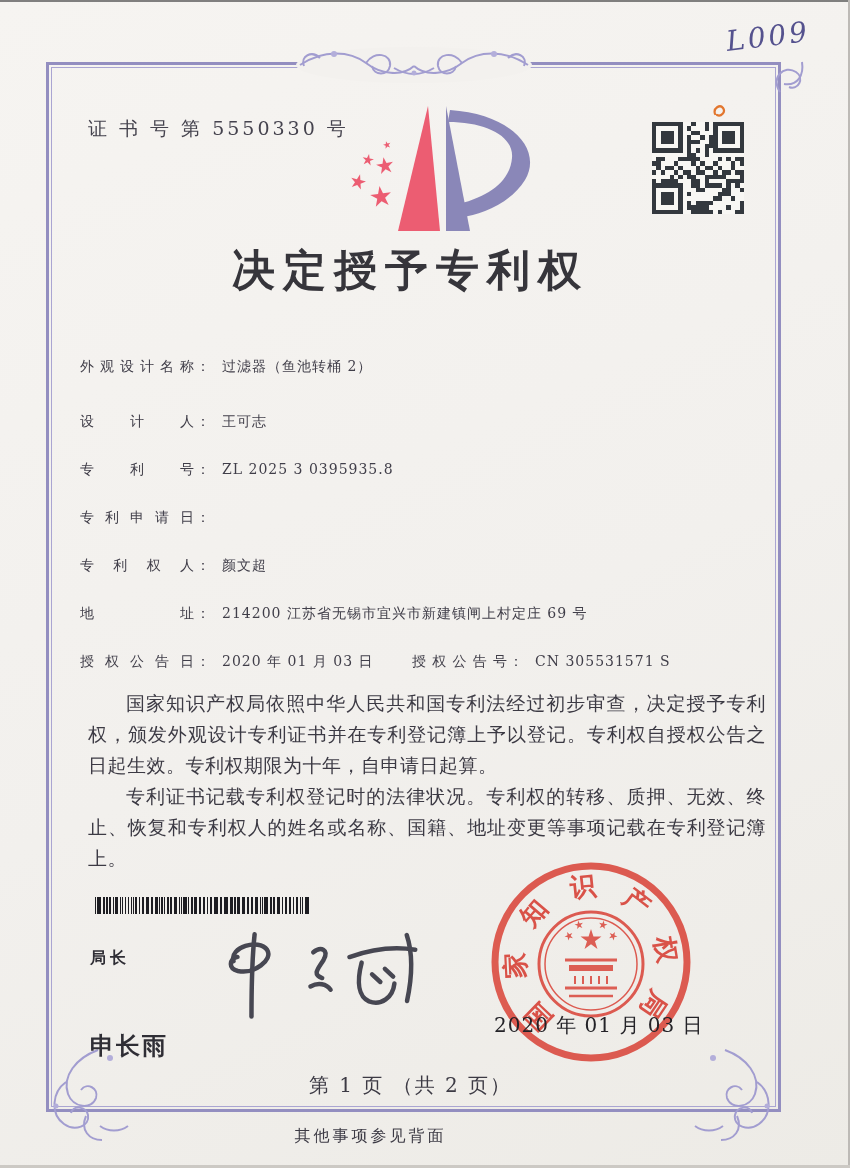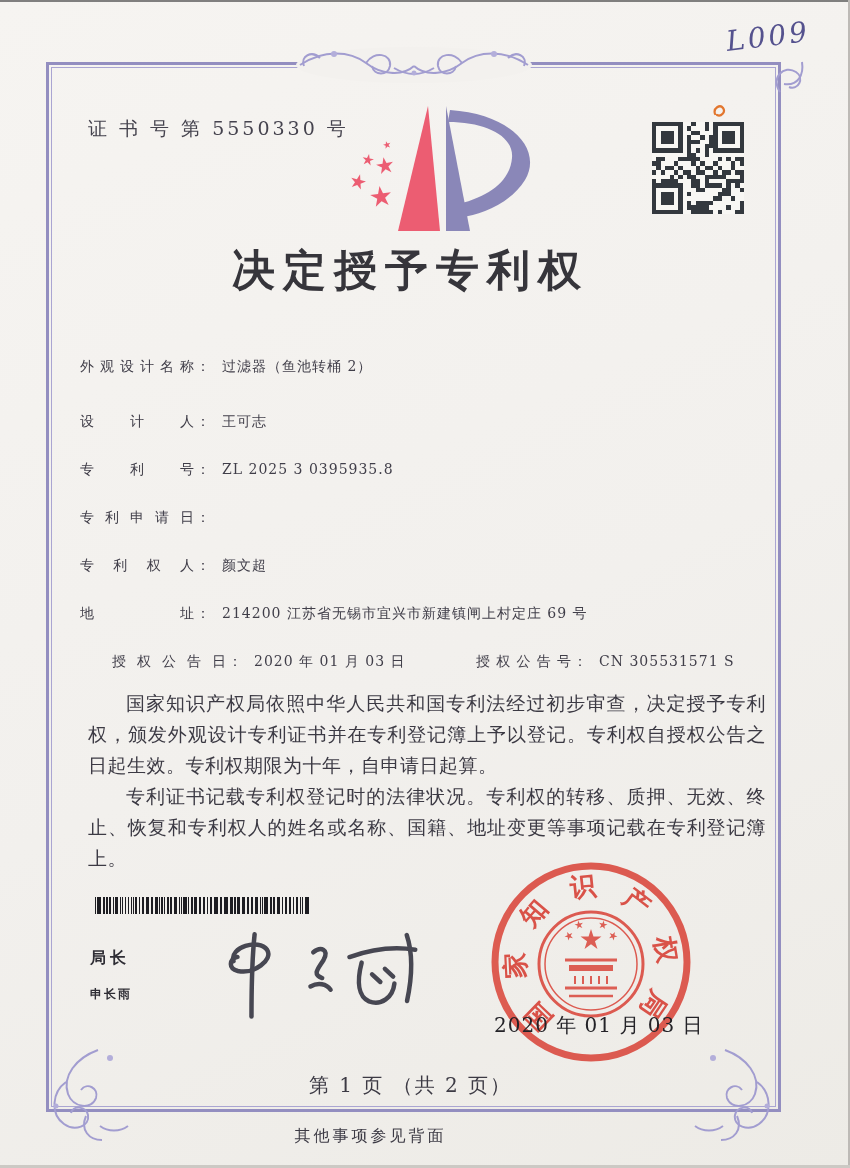--- a/index.html
+++ b/index.html
@@ -28,32 +28,32 @@
 
   .title{position:absolute;left:46px;top:242px;width:729px;text-align:center;
          font-size:43px;font-weight:bold;letter-spacing:8px;color:#36353b;}
 
   .fields{position:absolute;left:80px;top:352px;width:690px;font-size:14px;color:#403e49;}
   .frow{display:flex;align-items:baseline;line-height:29px;margin-bottom:19px;}
   .frow.first{margin-bottom:26px;}
   .flabel{display:inline-block;width:114px;text-align:justify;text-align-last:justify;flex:none;}
   .fcolon{margin:0 12px 0 2px;flex:none;}
   .fvalue{letter-spacing:1px;white-space:nowrap;}
-  .pair{display:flex;align-items:center;margin-left:32px;}
+  .pair{display:flex;align-items:center;}
   .pair1{width:332px;flex:none;}
   .pair2 .flabel{width:95px;}
 
   .paras{position:absolute;left:88px;top:688px;width:678px;font-size:19px;line-height:31px;
          color:#3c3a44;text-align:justify;}
   .paras p{margin:0;text-indent:2em;letter-spacing:.5px;}
 
   .barcode{position:absolute;left:95px;top:897px;}
   .issuer-title{position:absolute;left:90px;top:948px;font-size:16px;font-weight:600;
                 letter-spacing:4px;color:#2f2e35;}
-  .issuer-name{position:absolute;left:90px;top:986px;font-size:12px;font-weight:600;
+  .issuer-name{position:absolute;left:90px;top:1030px;font-size:24px;font-weight:600;
                letter-spacing:2px;color:#2f2e35;}
   .sig{position:absolute;left:210px;top:924px;transform:rotate(-2deg);}
 
   .seal{position:absolute;left:487px;top:858px;width:208px;height:208px;z-index:4;}
   .seal svg{position:absolute;left:0;top:0;}
   .seal-chars{position:absolute;inset:0;transform:rotate(-6deg);}
   .seal-chars span{position:absolute;left:91px;top:91px;width:26px;height:26px;
                    font-size:26px;line-height:26px;font-weight:bold;color:#d8453b;
                    text-align:center;opacity:.92;}
   .seal-date{position:absolute;left:494px;top:1012px;font-size:20px;color:#232227;

